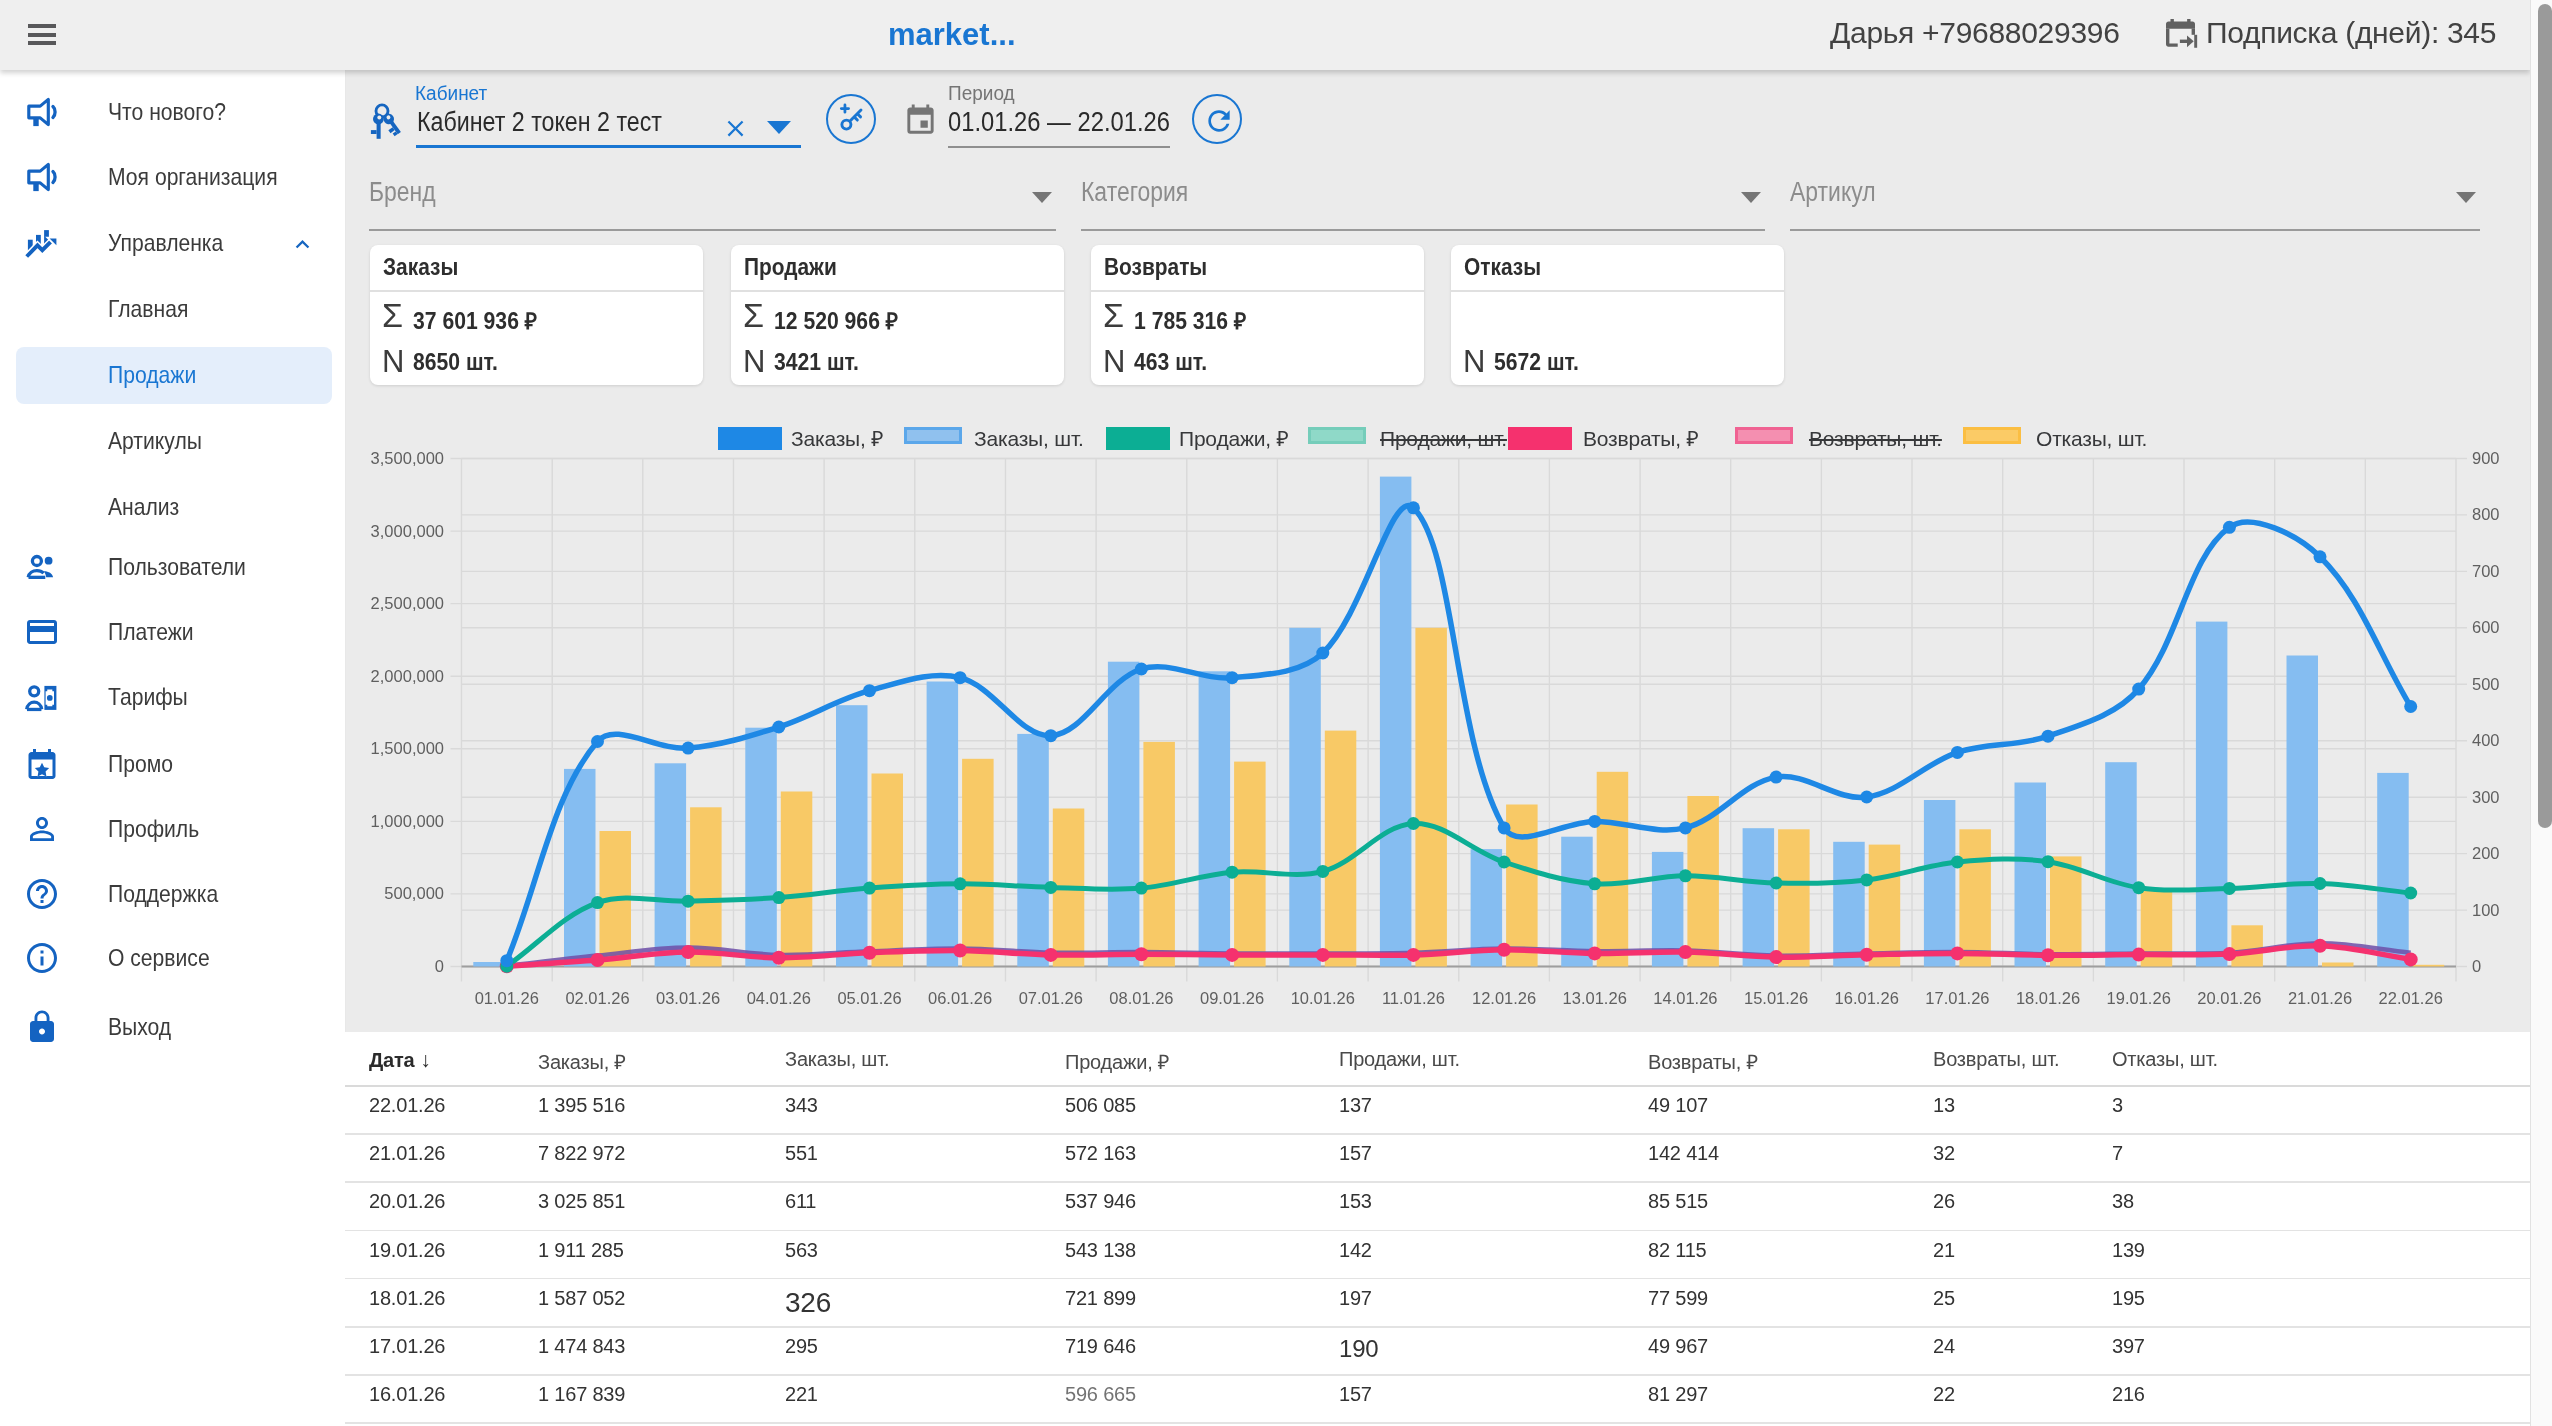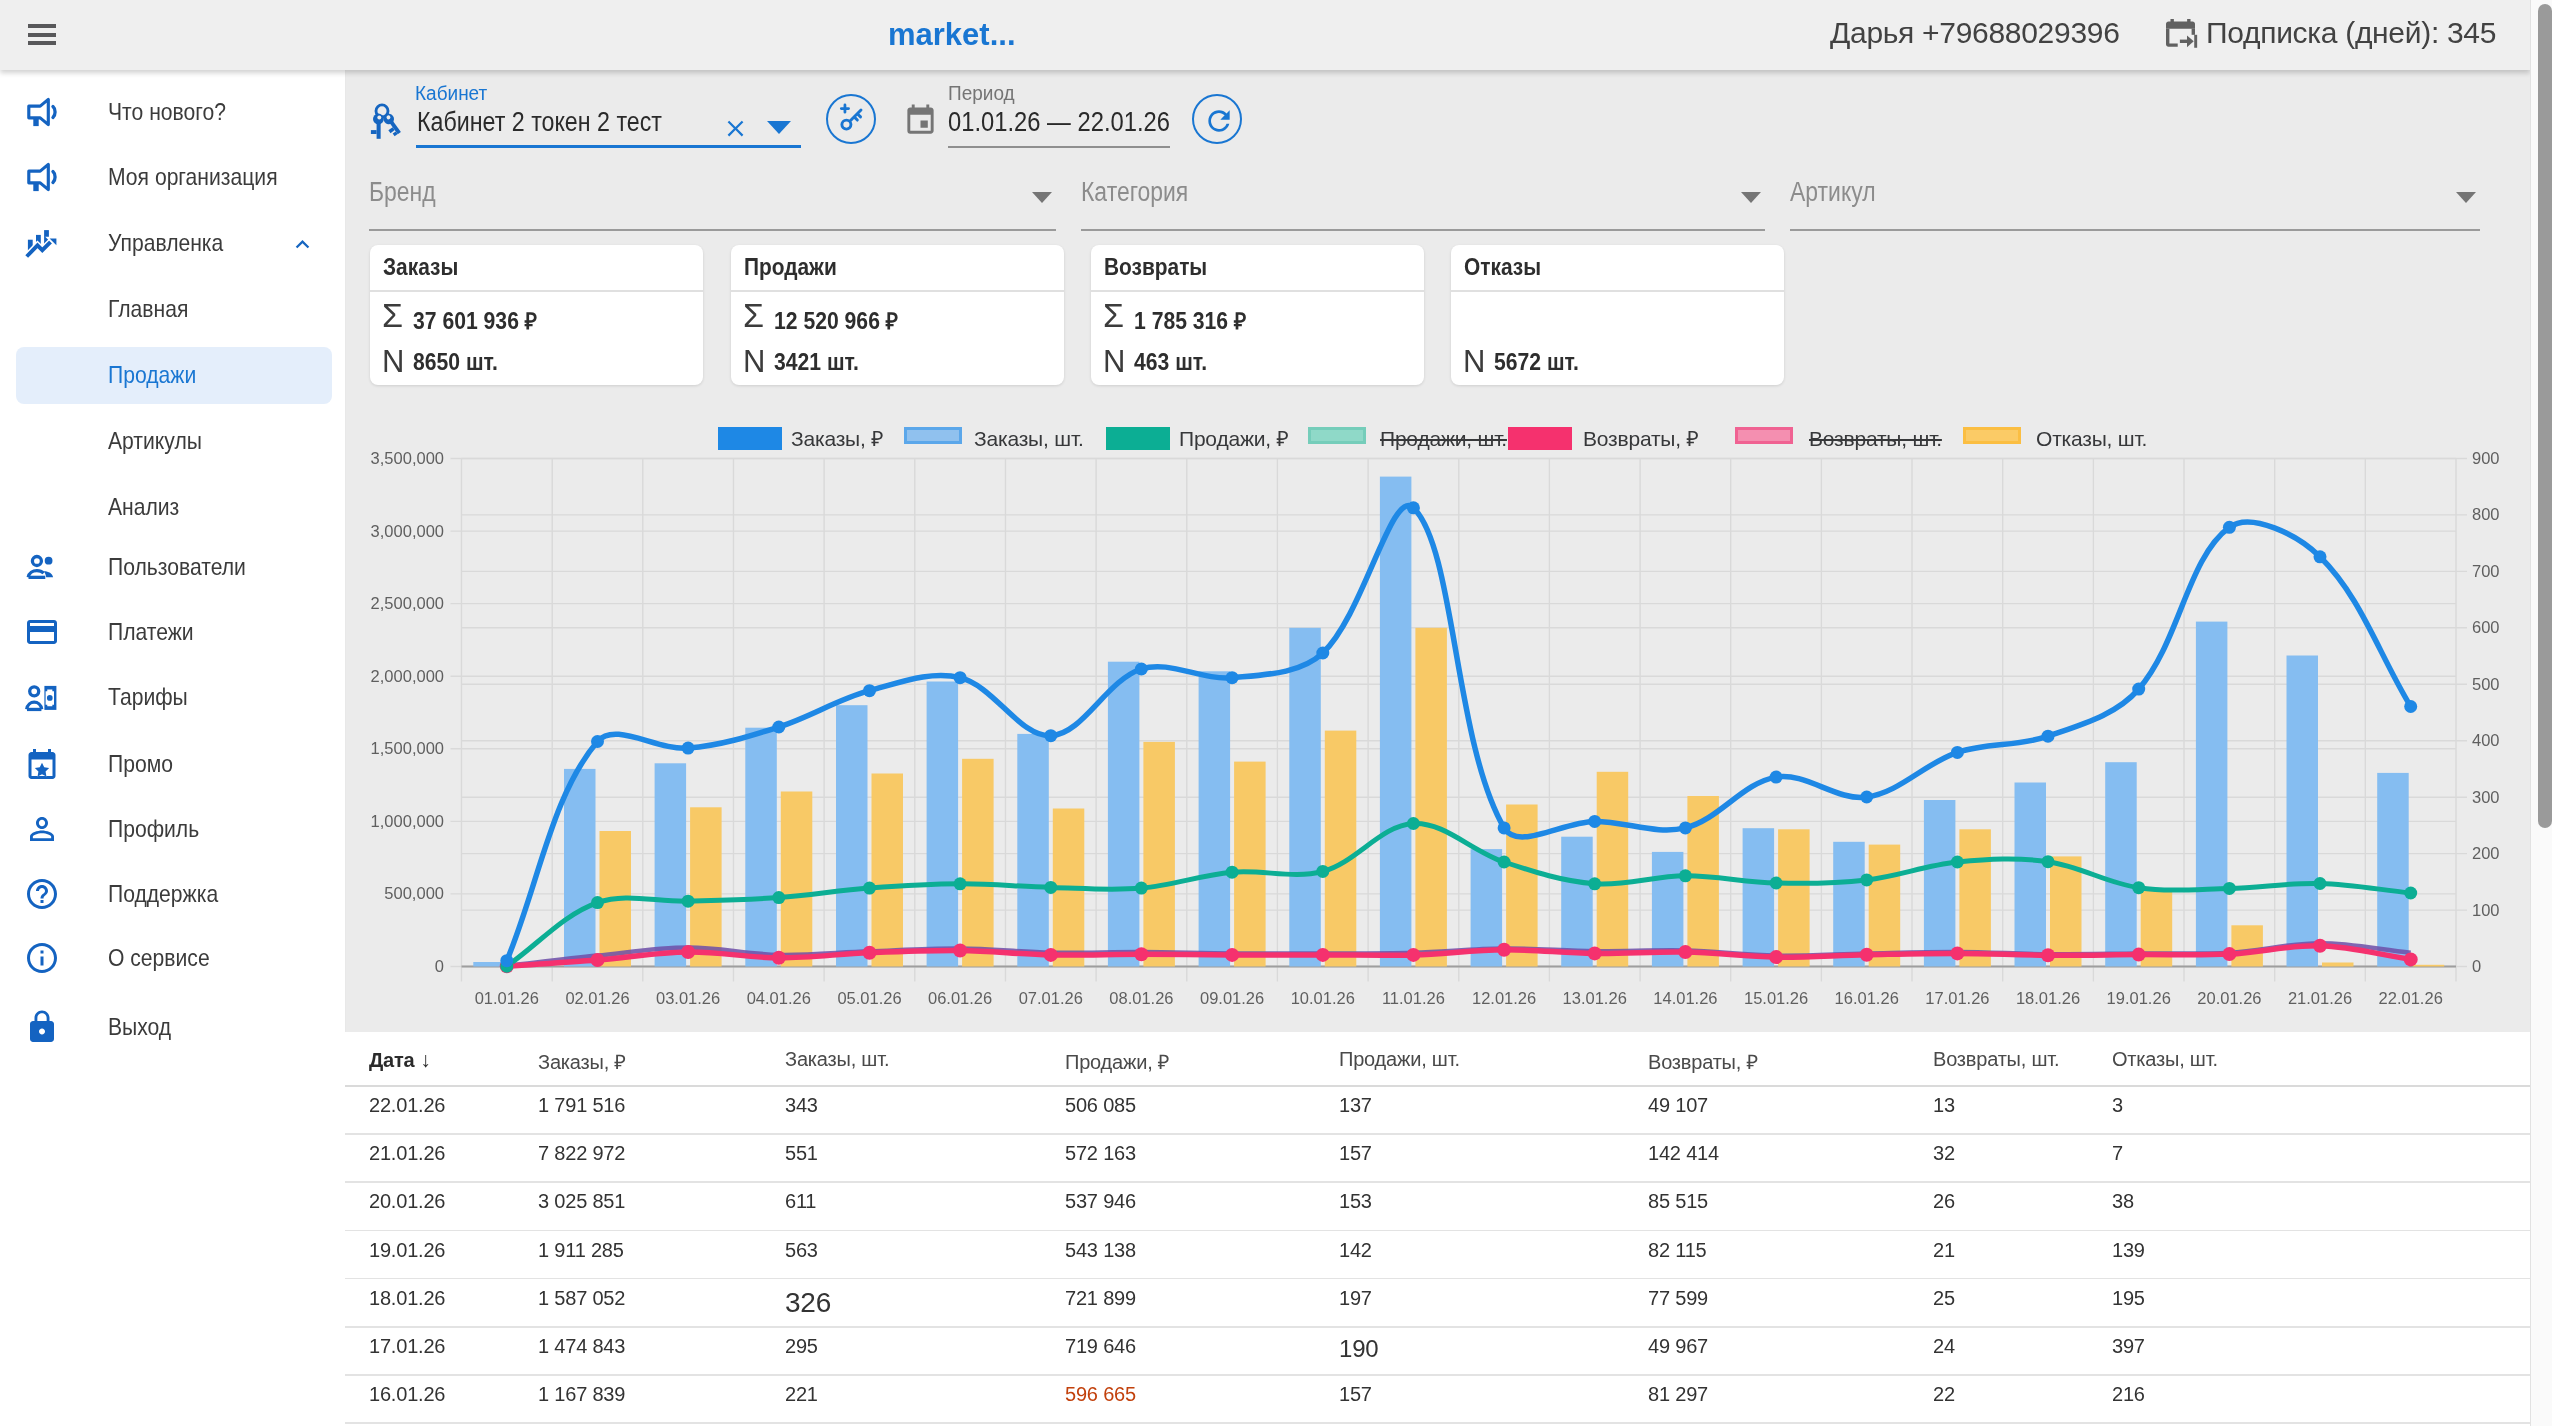--- a/index.html
+++ b/index.html
@@ -380,21 +380,21 @@
 <div style="position:absolute;left:369px;top:1048px;font-size:20px;letter-spacing:-0.2px;color:#2b2b2b;font-weight:bold">Дата<span style="font-weight:400;font-size:21px">&nbsp;↓</span></div>
 <div style="position:absolute;left:538px;top:1048px;font-size:20px;letter-spacing:-0.2px;color:#4a4a4a;font-weight:400">Заказы, ₽</div>
 <div style="position:absolute;left:785px;top:1048px;font-size:20px;letter-spacing:-0.2px;color:#4a4a4a;font-weight:400">Заказы, шт.</div>
 <div style="position:absolute;left:1065px;top:1048px;font-size:20px;letter-spacing:-0.2px;color:#4a4a4a;font-weight:400">Продажи, ₽</div>
 <div style="position:absolute;left:1339px;top:1048px;font-size:20px;letter-spacing:-0.2px;color:#4a4a4a;font-weight:400">Продажи, шт.</div>
 <div style="position:absolute;left:1648px;top:1048px;font-size:20px;letter-spacing:-0.2px;color:#4a4a4a;font-weight:400">Возвраты, ₽</div>
 <div style="position:absolute;left:1933px;top:1048px;font-size:20px;letter-spacing:-0.2px;color:#4a4a4a;font-weight:400">Возвраты, шт.</div>
 <div style="position:absolute;left:2112px;top:1048px;font-size:20px;letter-spacing:-0.2px;color:#4a4a4a;font-weight:400">Отказы, шт.</div>
 <div style="position:absolute;left:345px;top:1085px;width:2207px;height:1.5px;background:#dadada"></div>
 <div style="position:absolute;left:369px;top:1094px;font-size:20px;letter-spacing:-0.2px;color:#333">22.01.26</div>
-<div style="position:absolute;left:538px;top:1094px;font-size:20px;letter-spacing:-0.2px;color:#333">1 791 516</div>
+<div style="position:absolute;left:538px;top:1094px;font-size:20px;letter-spacing:-0.2px;color:#333">1 395 516</div>
 <div style="position:absolute;left:785px;top:1094px;font-size:20px;letter-spacing:-0.2px;color:#333">343</div>
 <div style="position:absolute;left:1065px;top:1094px;font-size:20px;letter-spacing:-0.2px;color:#333">506 085</div>
 <div style="position:absolute;left:1339px;top:1094px;font-size:20px;letter-spacing:-0.2px;color:#333">137</div>
 <div style="position:absolute;left:1648px;top:1094px;font-size:20px;letter-spacing:-0.2px;color:#333">49 107</div>
 <div style="position:absolute;left:1933px;top:1094px;font-size:20px;letter-spacing:-0.2px;color:#333">13</div>
 <div style="position:absolute;left:2112px;top:1094px;font-size:20px;letter-spacing:-0.2px;color:#333">3</div>
 <div style="position:absolute;left:345px;top:1133.2px;width:2207px;height:1.5px;background:#e3e3e3"></div>
 <div style="position:absolute;left:369px;top:1142px;font-size:20px;letter-spacing:-0.2px;color:#333">21.01.26</div>
 <div style="position:absolute;left:538px;top:1142px;font-size:20px;letter-spacing:-0.2px;color:#333">7 822 972</div>
 <div style="position:absolute;left:785px;top:1142px;font-size:20px;letter-spacing:-0.2px;color:#333">551</div>
@@ -436,19 +436,19 @@
 <div style="position:absolute;left:785px;top:1335px;font-size:20px;letter-spacing:-0.2px;color:#333">295</div>
 <div style="position:absolute;left:1065px;top:1335px;font-size:20px;letter-spacing:-0.2px;color:#333">719 646</div>
 <div style="position:absolute;left:1339px;top:1335px;font-size:24px;letter-spacing:-0.2px;color:#333">190</div>
 <div style="position:absolute;left:1648px;top:1335px;font-size:20px;letter-spacing:-0.2px;color:#333">49 967</div>
 <div style="position:absolute;left:1933px;top:1335px;font-size:20px;letter-spacing:-0.2px;color:#333">24</div>
 <div style="position:absolute;left:2112px;top:1335px;font-size:20px;letter-spacing:-0.2px;color:#333">397</div>
 <div style="position:absolute;left:345px;top:1374.2px;width:2207px;height:1.5px;background:#e3e3e3"></div>
 <div style="position:absolute;left:369px;top:1383px;font-size:20px;letter-spacing:-0.2px;color:#333">16.01.26</div>
 <div style="position:absolute;left:538px;top:1383px;font-size:20px;letter-spacing:-0.2px;color:#333">1 167 839</div>
 <div style="position:absolute;left:785px;top:1383px;font-size:20px;letter-spacing:-0.2px;color:#333">221</div>
-<div style="position:absolute;left:1065px;top:1383px;font-size:20px;letter-spacing:-0.2px;color:#c2410c">596 665</div>
+<div style="position:absolute;left:1065px;top:1383px;font-size:20px;letter-spacing:-0.2px;color:#737373">596 665</div>
 <div style="position:absolute;left:1339px;top:1383px;font-size:20px;letter-spacing:-0.2px;color:#333">157</div>
 <div style="position:absolute;left:1648px;top:1383px;font-size:20px;letter-spacing:-0.2px;color:#333">81 297</div>
 <div style="position:absolute;left:1933px;top:1383px;font-size:20px;letter-spacing:-0.2px;color:#333">22</div>
 <div style="position:absolute;left:2112px;top:1383px;font-size:20px;letter-spacing:-0.2px;color:#333">216</div>
 <div style="position:absolute;left:345px;top:1422.4px;width:2207px;height:1.5px;background:#e3e3e3"></div>
 <div style="position:absolute;left:2530px;top:0;width:22px;height:1426px;background:#fafafa;border-left:1px solid #e2e2e2;z-index:7"></div>
 <div style="position:absolute;left:2538px;top:4px;width:14px;height:824px;background:#9a9a9a;border-radius:7px;z-index:8"></div>
 </body></html>

